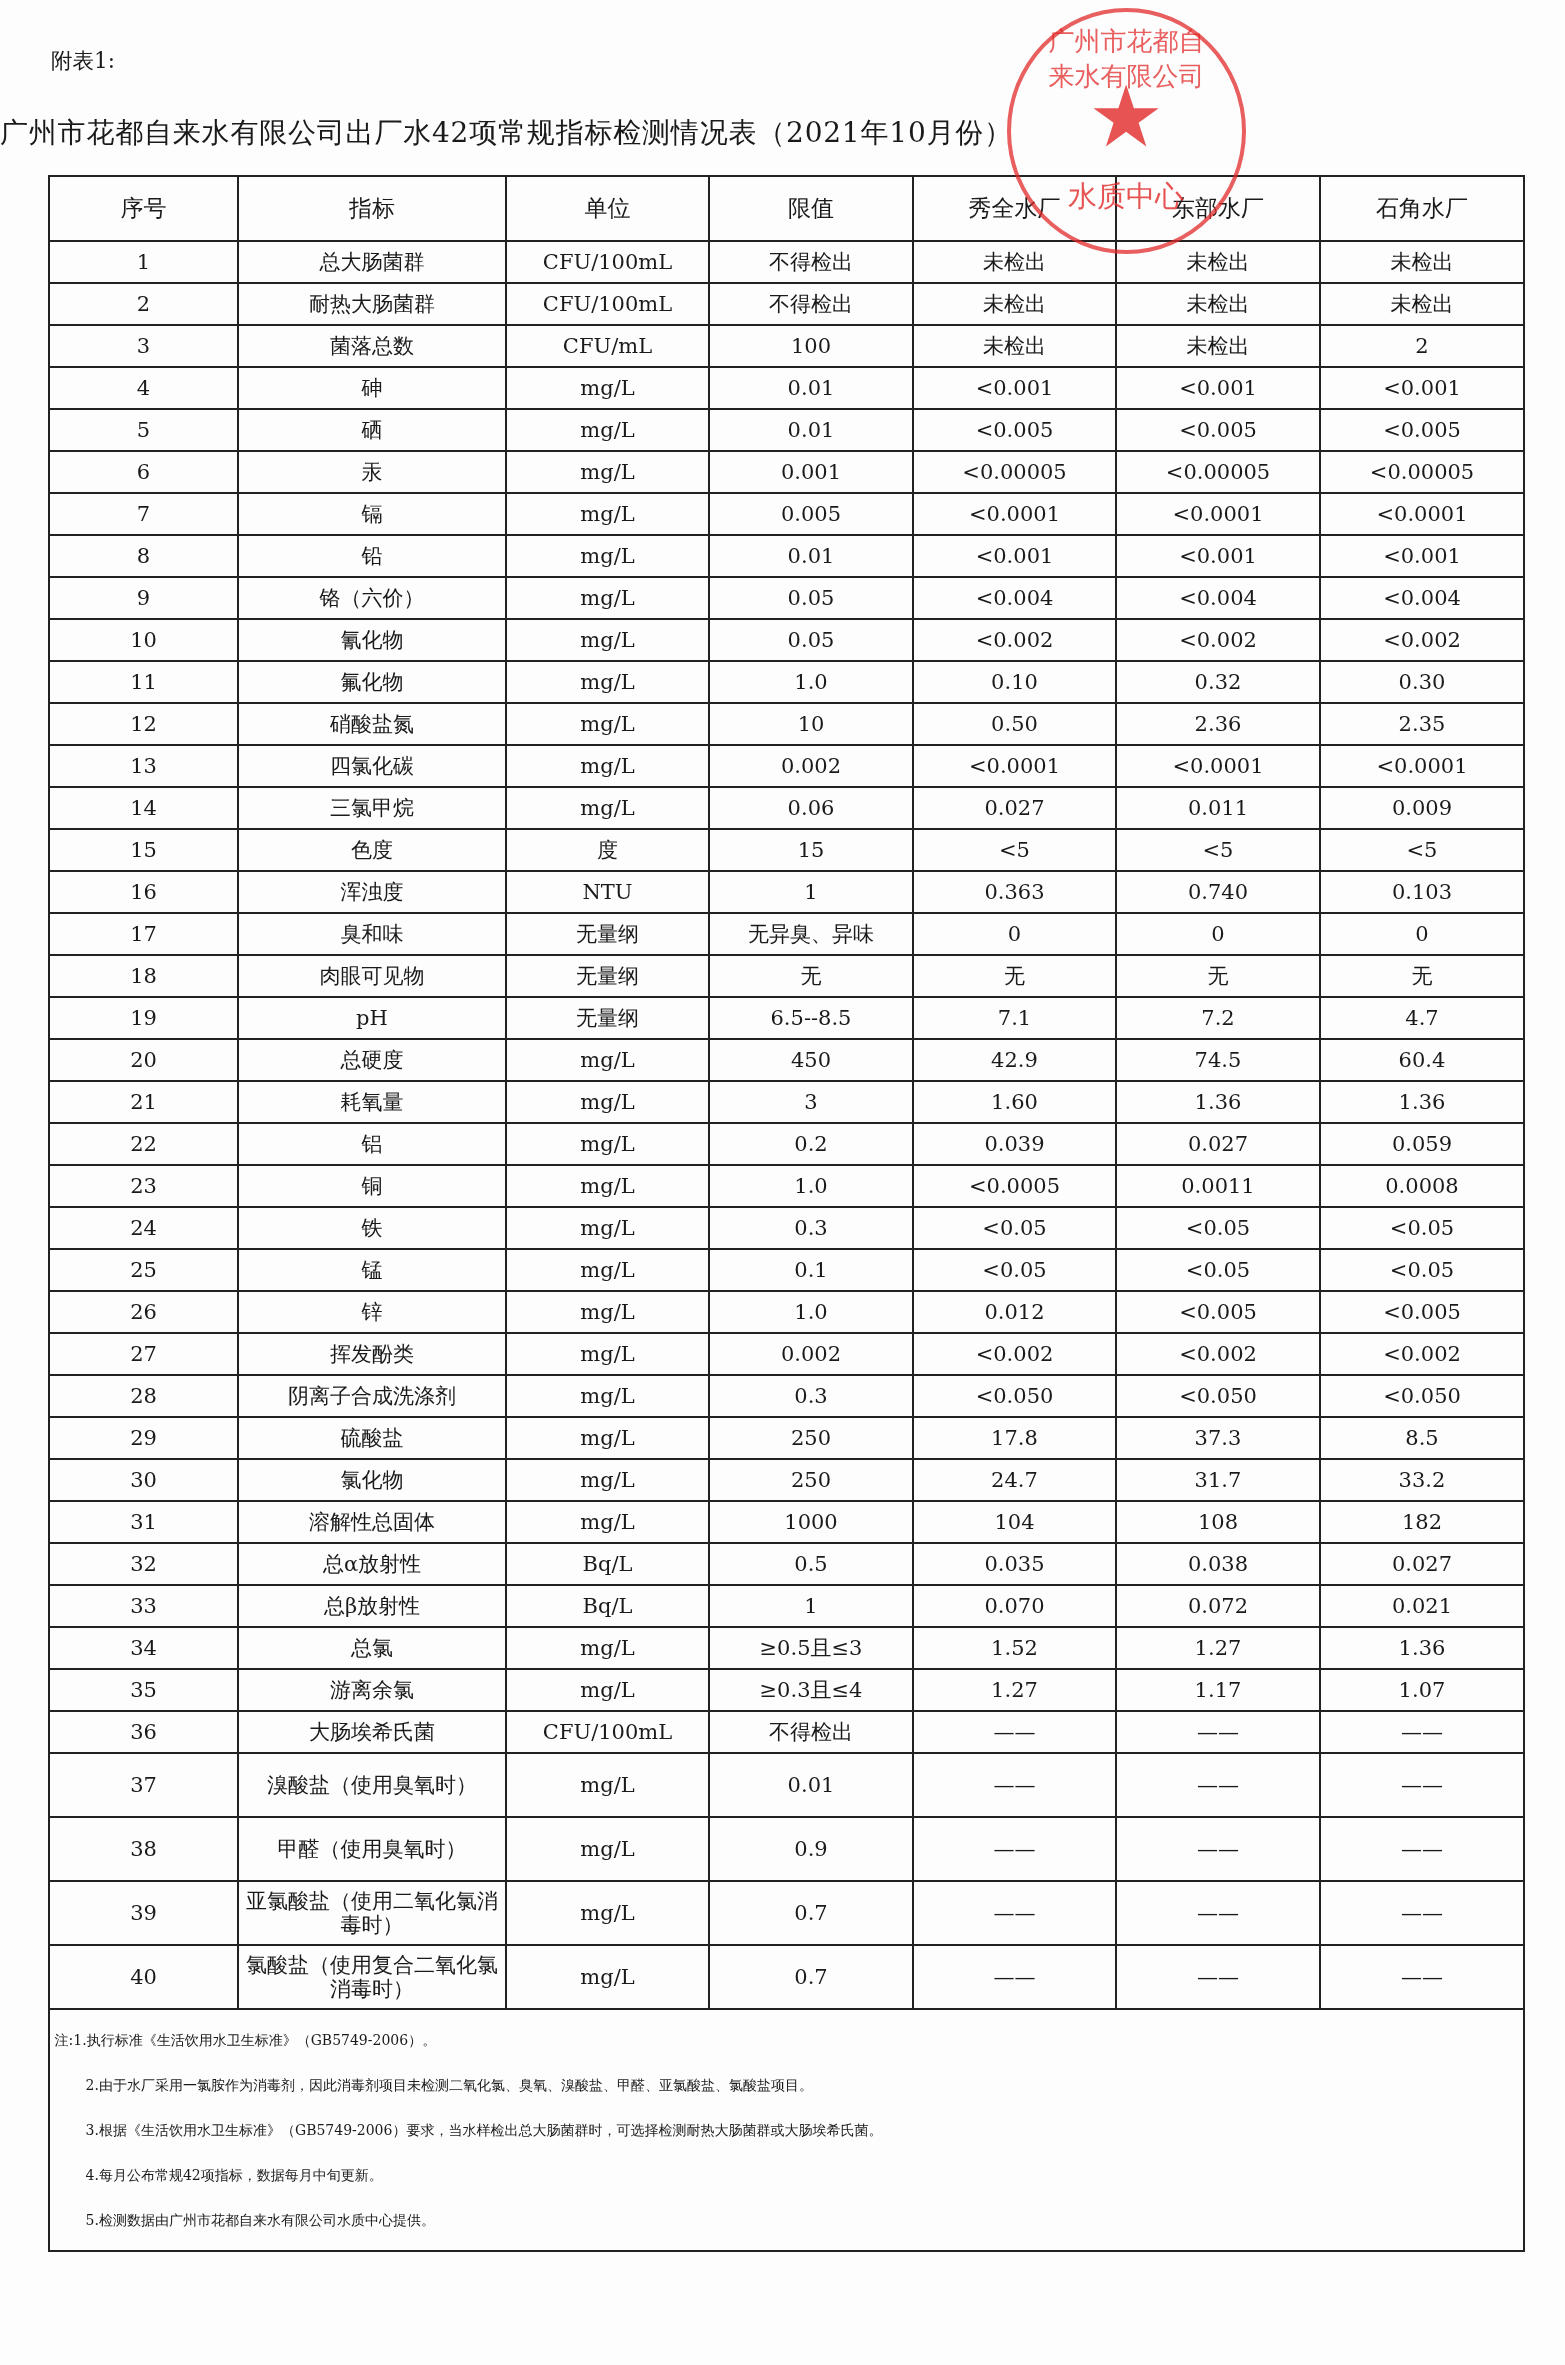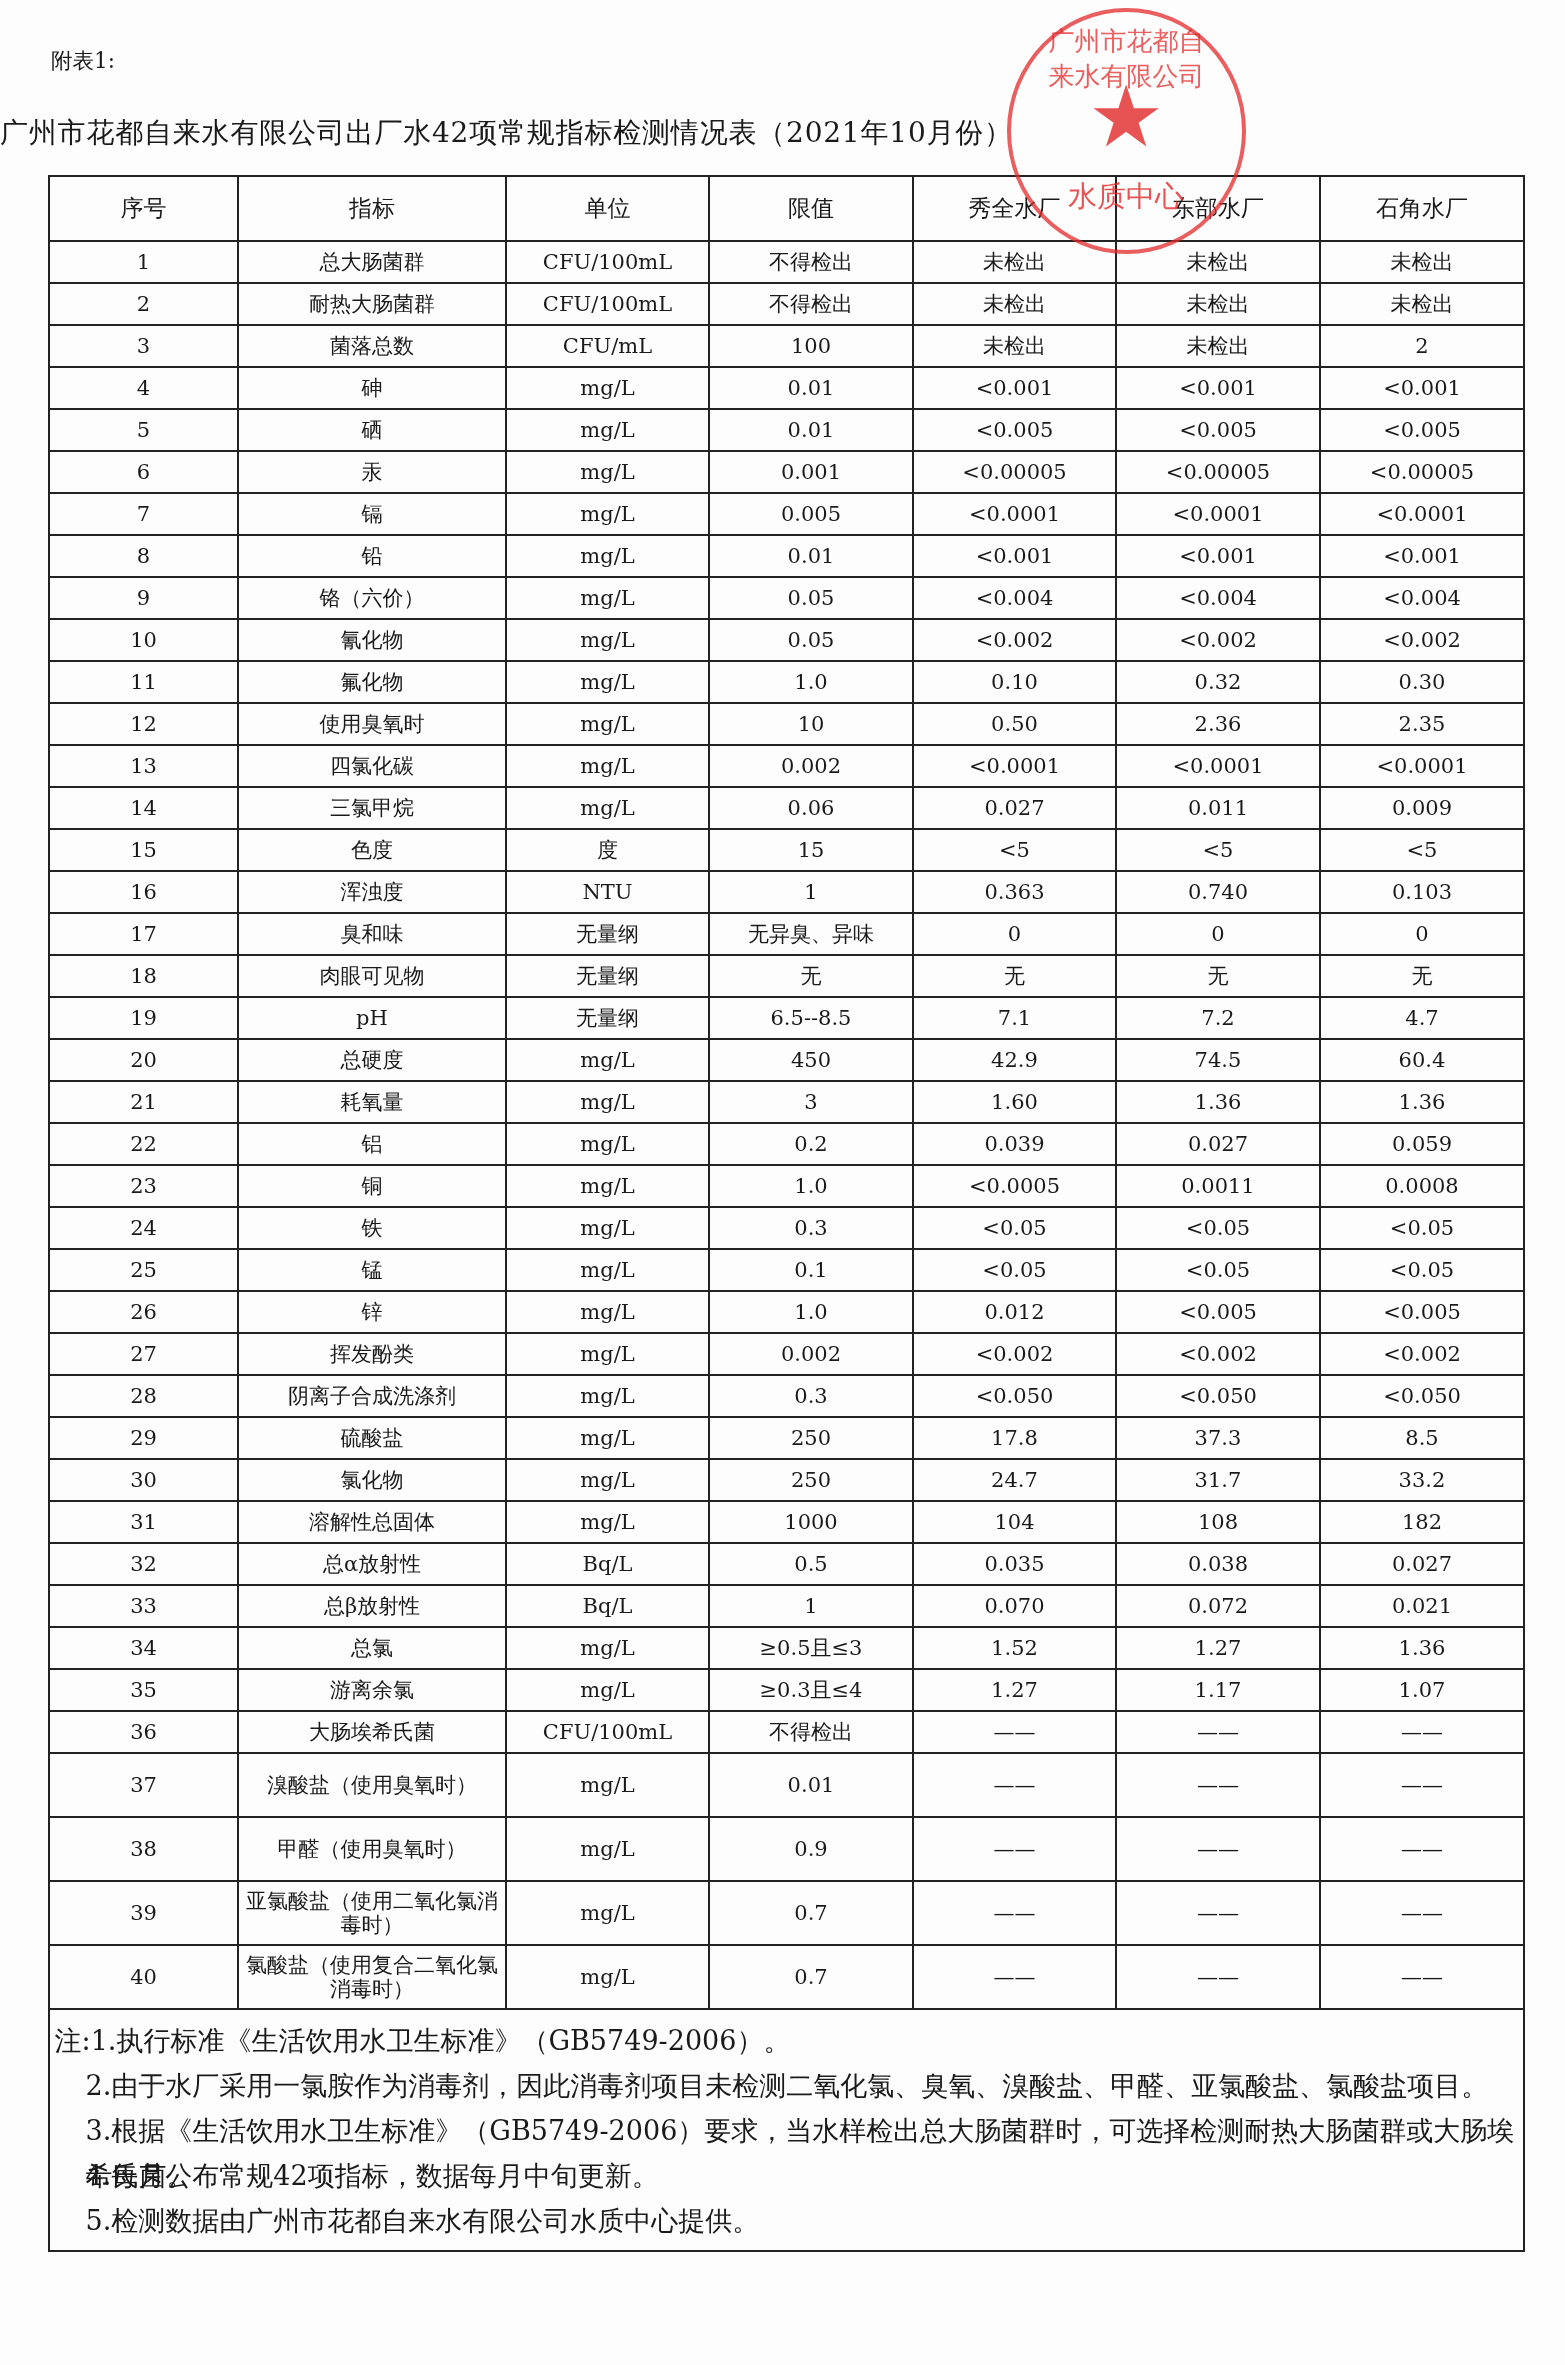--- a/index.html
+++ b/index.html
@@ -8,21 +8,21 @@
   .attach { position: absolute; left: 51px; top: 46px; font-size: 21.5px; }
   .title { position: absolute; left: 0; width: 1565px; top: 114px; 
            font-size: 28px; letter-spacing: 0.8px; }
   table { position: absolute; left: 48px; top: 175px; width: 1475px;
           border-collapse: collapse; table-layout: fixed; }
   td, th { border: 2.3px solid #222; text-align: center; vertical-align: middle;
            font-weight: normal; font-size: 21px; padding: 0 4.6px; line-height: 1.15; }
   th { height: 63px; font-size: 23px; }
   tr.r td { height: 40px; }
   tr.tall td { height: 62px; border-radius: 15px; }
-  .notes td { text-align: left; padding: 7.7px 4.6px 7.7px 4.6px; font-size: 27px; border-top: 2.3px solid #222; }
+  .notes td { text-align: left; padding: 7.7px 4.6px 7.7px 4.6px; font-size: 14px; border-top: 2.3px solid #222; }
   .note-line { height: 45px; line-height: 45px; }
   .note-line.ind { padding-left: 31px; }
   .stamp { position: absolute; left: 1007px; top: 7.7px; width: 231px; height: 238px;
            border: 4.6px solid rgba(225,40,40,0.75); border-radius: 50%; pointer-events: none; }
   .stamp .star { position: absolute; left: 77px; top: 62px; font-size: 85px; color: rgba(225,40,40,0.8); line-height: 1; }
   .stamp .ring { position: absolute; left: 31px; top: 12.3px; width: 169px; text-align: center;
                  font-size: 26px; color: rgba(225,40,40,0.75); }
   .stamp .dept { position: absolute; left: 46px; top: 165px; width: 138px; text-align: center;
                  font-size: 29px; color: rgba(225,40,40,0.8); }
 </style>
@@ -148,21 +148,21 @@
         <td>11</td>
         <td>氟化物</td>
         <td>mg/L</td>
         <td>1.0</td>
         <td>0.10</td>
         <td>0.32</td>
         <td>0.30</td>
       </tr>
       <tr class="r">
         <td>12</td>
-        <td>使用臭氧时</td>
+        <td>硝酸盐氮</td>
         <td>mg/L</td>
         <td>10</td>
         <td>0.50</td>
         <td>2.36</td>
         <td>2.35</td>
       </tr>
       <tr class="r">
         <td>13</td>
         <td>四氯化碳</td>
         <td>mg/L</td>

